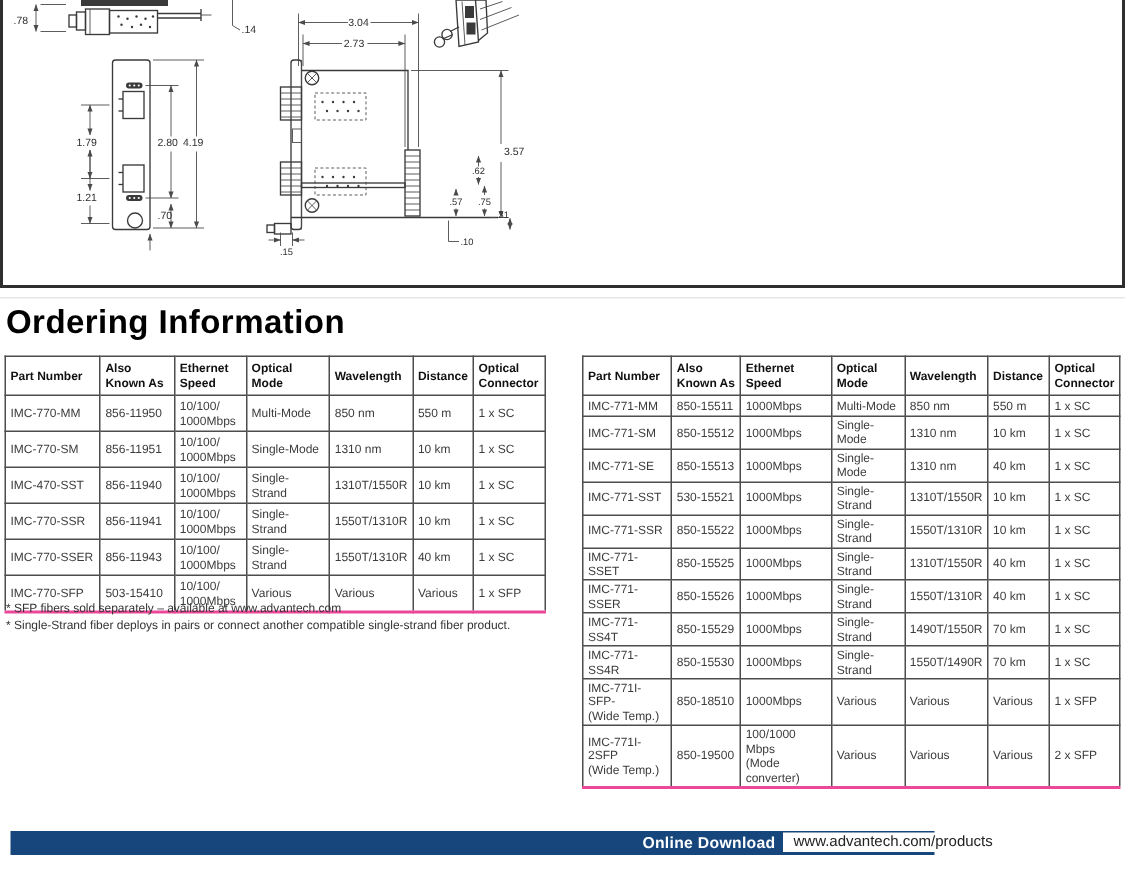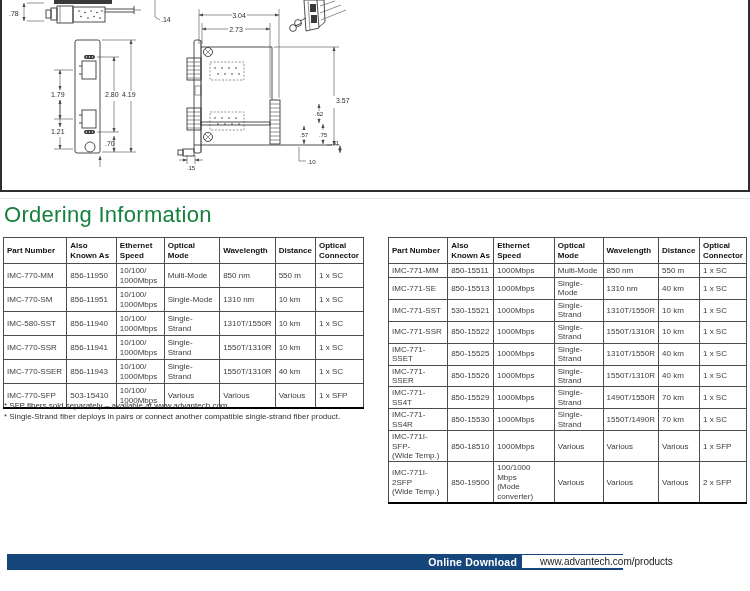--- a/index.html
+++ b/index.html
@@ -18,25 +18,25 @@
   svg text.sm{font-size:6.2px;}
   .lw{stroke:#3a3a3a;stroke-width:0.9;fill:none;}
   .lt{stroke:#4a4a4a;stroke-width:0.6;fill:none;}
   .dim{stroke:#4a4a4a;stroke-width:0.6;fill:none;marker-start:url(#arS);marker-end:url(#arE);}
   .dimE{stroke:#4a4a4a;stroke-width:0.6;fill:none;marker-end:url(#arE);}
   .fillD{fill:#3a3a3a;stroke:none;}
   .divider{position:absolute;left:0;top:198px;width:750px;height:1px;background:#e7e7e7;}
   
   .page-heading{
     position:absolute;left:4px;top:202px;
-    font-size:22px;font-weight:normal;letter-spacing:0.3px;color:#15803d;
+    font-size:22px;font-weight:bold;letter-spacing:0.3px;color:#000000;
   }
   
   .otable{position:absolute;}
-  .otable table{border-collapse:collapse;table-layout:fixed;border-bottom:2px solid #000000;}
+  .otable table{border-collapse:collapse;table-layout:fixed;border-bottom:2px solid #ec4899;}
   .otable th,.otable td{
     border:1px solid #4d4d4d;white-space:pre-line;vertical-align:middle;
     font-size:8px;line-height:1.18;padding:1px 3px;text-align:left;overflow:hidden;
   }
   .otable th{font-weight:bold;color:#111;height:23px;}
   .otable td{color:#3c3c3c;}
   .t-left{left:3px;top:237px;width:361px;}
   .t-left td{height:21px;}
   .t-right{left:388px;top:237px;width:359px;}
   .t-right td{height:11px;}
@@ -44,21 +44,21 @@
   .footnotes{position:absolute;left:4px;top:401px;font-size:8px;line-height:10.5px;color:#333;}
   
   .footer-bar{position:absolute;left:7px;top:554px;width:616px;height:16px;background:#17467c;}
   .footer-label{
     position:absolute;left:0;top:0;width:510px;height:16px;line-height:16px;
     text-align:right;color:#ffffff;font-weight:bold;font-size:10.5px;letter-spacing:0.2px;
   }
   .footer-urlbox{
     position:absolute;left:515px;top:1px;width:183px;height:13px;background:#ffffff;
   }
-  .footer-url{font-size:10px;line-height:13px;padding-left:18px;color:#222;display:block;}
+  .footer-url{font-size:10px;line-height:13px;padding-left:7px;color:#222;display:block;}
 </style>
 </head>
 <body>
 
 <div class="drawing-box">
   <svg width="750" height="191" viewBox="0 0 750 191">
     <defs>
       <marker id="arE" markerWidth="6" markerHeight="6" refX="4.4" refY="2.4" orient="auto" markerUnits="userSpaceOnUse">
         <path d="M0,0.7 L4.6,2.4 L0,4.1 Z" fill="#4a4a4a"></path>
       </marker>
@@ -315,21 +315,21 @@
           <td>IMC-770-SM</td>
           <td>856-11951</td>
           <td>10/100/
 1000Mbps</td>
           <td>Single-Mode</td>
           <td>1310 nm</td>
           <td>10 km</td>
           <td>1 x SC</td>
         </tr>
         <tr>
-          <td>IMC-580-SST</td>
+          <td>IMC-470-SST</td>
           <td>856-11940</td>
           <td>10/100/
 1000Mbps</td>
           <td>Single-Strand</td>
           <td>1310T/1550R</td>
           <td>10 km</td>
           <td>1 x SC</td>
         </tr>
         <tr>
           <td>IMC-770-SSR</td>
@@ -395,20 +395,29 @@
         <tr>
           <td>IMC-771-MM</td>
           <td>850-15511</td>
           <td>1000Mbps</td>
           <td>Multi-Mode</td>
           <td>850 nm</td>
           <td>550 m</td>
           <td>1 x SC</td>
         </tr>
         <tr>
+          <td>IMC-771-SM</td>
+          <td>850-15512</td>
+          <td>1000Mbps</td>
+          <td>Single-Mode</td>
+          <td>1310 nm</td>
+          <td>10 km</td>
+          <td>1 x SC</td>
+        </tr>
+        <tr>
           <td>IMC-771-SE</td>
           <td>850-15513</td>
           <td>1000Mbps</td>
           <td>Single-Mode</td>
           <td>1310 nm</td>
           <td>40 km</td>
           <td>1 x SC</td>
         </tr>
         <tr>
           <td>IMC-771-SST</td>

